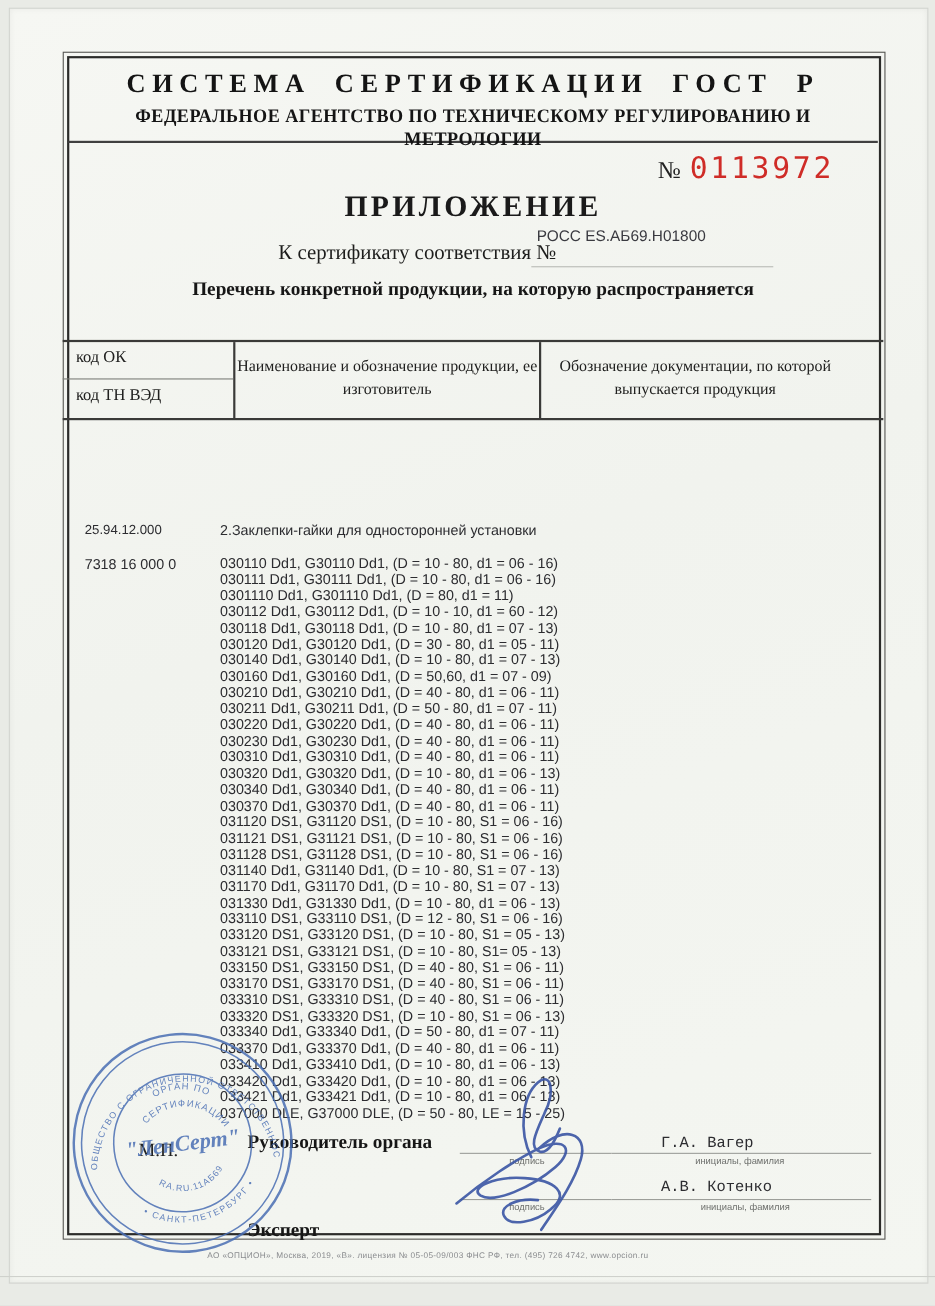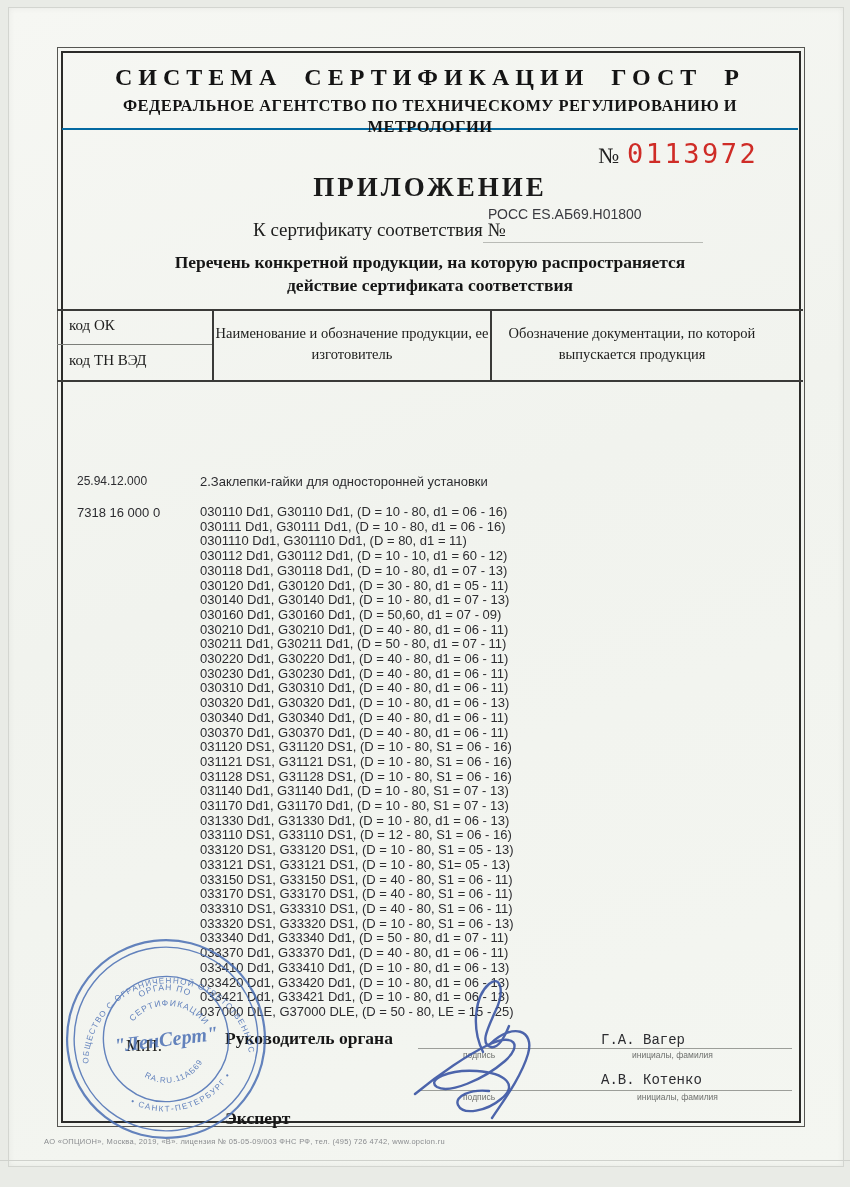--- a/index.html
+++ b/index.html
@@ -5,21 +5,21 @@
   html,body{margin:0;padding:0;}
   body{background:#d9dbd6;}
   .screen{position:relative;width:850px;height:1187px;background:#e9ebe6;overflow:hidden;
           font-family:"Liberation Serif", serif;color:#1d1d1c;}
   .paper{position:absolute;left:8px;top:7px;width:834px;height:1158px;
          background:linear-gradient(160deg,#f6f7f3 0%,#f1f3ee 45%,#f4f6f1 100%);
          border:1px solid #d3d5d0;box-shadow:0 0 6px rgba(0,0,0,.06) inset;}
   .scan-edge{position:absolute;left:0;width:850px;top:1160px;height:1px;background:#cfd1cc;}
   .frame{position:absolute;left:57px;top:47px;width:746px;height:1078px;border:1px solid #56565​2;border:1px solid #565652;}
   .frame-inner{position:absolute;inset:3px;border:2px solid #2b2b29;}
-  .header-box{position:absolute;left:62px;top:52px;width:736px;height:76px;border-bottom:2px solid #0369a1;text-align:center;}
+  .header-box{position:absolute;left:62px;top:52px;width:736px;height:76px;border-bottom:2px solid #404040;text-align:center;}
   .header-title{margin-top:12px;font-size:24px;font-weight:bold;letter-spacing:6px;word-spacing:10px;color:#141414;}
   .header-sub{margin-top:5px;font-size:16.5px;font-weight:bold;letter-spacing:.4px;color:#141414;transform:scaleY(1.05);}
   .num-row{position:absolute;left:598px;top:138px;display:flex;align-items:baseline;gap:8px;}
   .num-sign{font-size:22px;color:#222;}
   .num-value{font-family:"DejaVu Sans Mono", monospace;font-size:27px;letter-spacing:2.5px;color:#cf2c27;}
   .appendix{position:absolute;left:57px;top:172px;width:746px;text-align:center;
             font-size:27px;font-weight:bold;letter-spacing:3px;color:#1a1a1a;}
   .cert-label{position:absolute;left:253px;top:219px;font-size:19px;color:#1d1d1c;}
   .cert-value{position:absolute;left:488px;top:206px;font-family:"Liberation Mono", monospace;font-size:14px;color:#3a3a40;}
   .cert-line{position:absolute;left:483px;top:242px;width:220px;height:1px;background:#b9bbb6;}
@@ -40,22 +40,22 @@
   .category{position:absolute;left:200px;top:474px;font-size:13px;color:#2c2c30;}
   .code-tnved{position:absolute;left:77px;top:505px;font-size:13px;color:#2c2c30;}
   .prod-list{position:absolute;left:200px;top:505px;font-size:13px;line-height:14.7px;color:#2c2c30;white-space:pre;}
   .sig-label{position:absolute;font-size:17.5px;font-weight:bold;color:#161616;}
   .sig-name{position:absolute;font-family:"Liberation Mono", monospace;font-size:14px;color:#2c2c30;margin-left:38px;}
   .rule{position:absolute;height:1px;background:#9c9e99;}
   .caption{position:absolute;font-family:"Liberation Sans", sans-serif;font-size:8.5px;color:#6e706d;}
   .mp{position:absolute;left:126px;top:1036px;font-size:17px;color:#232322;}
   .stamp{position:absolute;left:60px;top:933px;width:212px;height:212px;transform:rotate(-7deg);opacity:.85;}
   .pen{position:absolute;left:395px;top:972px;width:190px;height:155px;}
-  .footer{position:absolute;left:0;top:1137px;width:778px;
-          font-family:"Liberation Sans", sans-serif;font-size:7.5px;letter-spacing:.3px;color:#8a8c8f;padding-left:44px;}
+  .footer{position:absolute;left:0;top:1137px;width:778px;text-align:center;
+          font-family:"Liberation Sans", sans-serif;font-size:7.5px;letter-spacing:.3px;color:#8a8c8f;}
 </style>
 </head>
 <body>
 
 <div class="screen">
   <div class="paper"></div>
   <div class="scan-edge"></div>
 
   <div class="frame">
     <div class="frame-inner"></div>
@@ -71,21 +71,20 @@
     <span class="num-value">0113972</span>
   </div>
 
   <div class="appendix">ПРИЛОЖЕНИЕ</div>
 
   <div class="cert-label">К сертификату соответствия №</div>
   <div class="cert-value mono">РОСС ES.АБ69.Н01800</div>
   <div class="cert-line"></div>
 
   <div class="list-heading lh1">Перечень конкретной продукции,  на которую распространяется</div>
-  <div class="list-heading lh2">действие сертификата соответствия</div>
 
   <div class="table">
     <div class="tcol-div1"></div>
     <div class="tcol-div2"></div>
     <div class="trow-div"></div>
     <div class="tcell cell-ok">код ОК</div>
     <div class="tcell cell-tnved">код ТН ВЭД</div>
     <div class="tcell cell-mid">Наименование и обозначение продукции, ее изготовитель</div>
     <div class="tcell cell-right">Обозначение документации, по которой выпускается продукция</div>
   </div>

